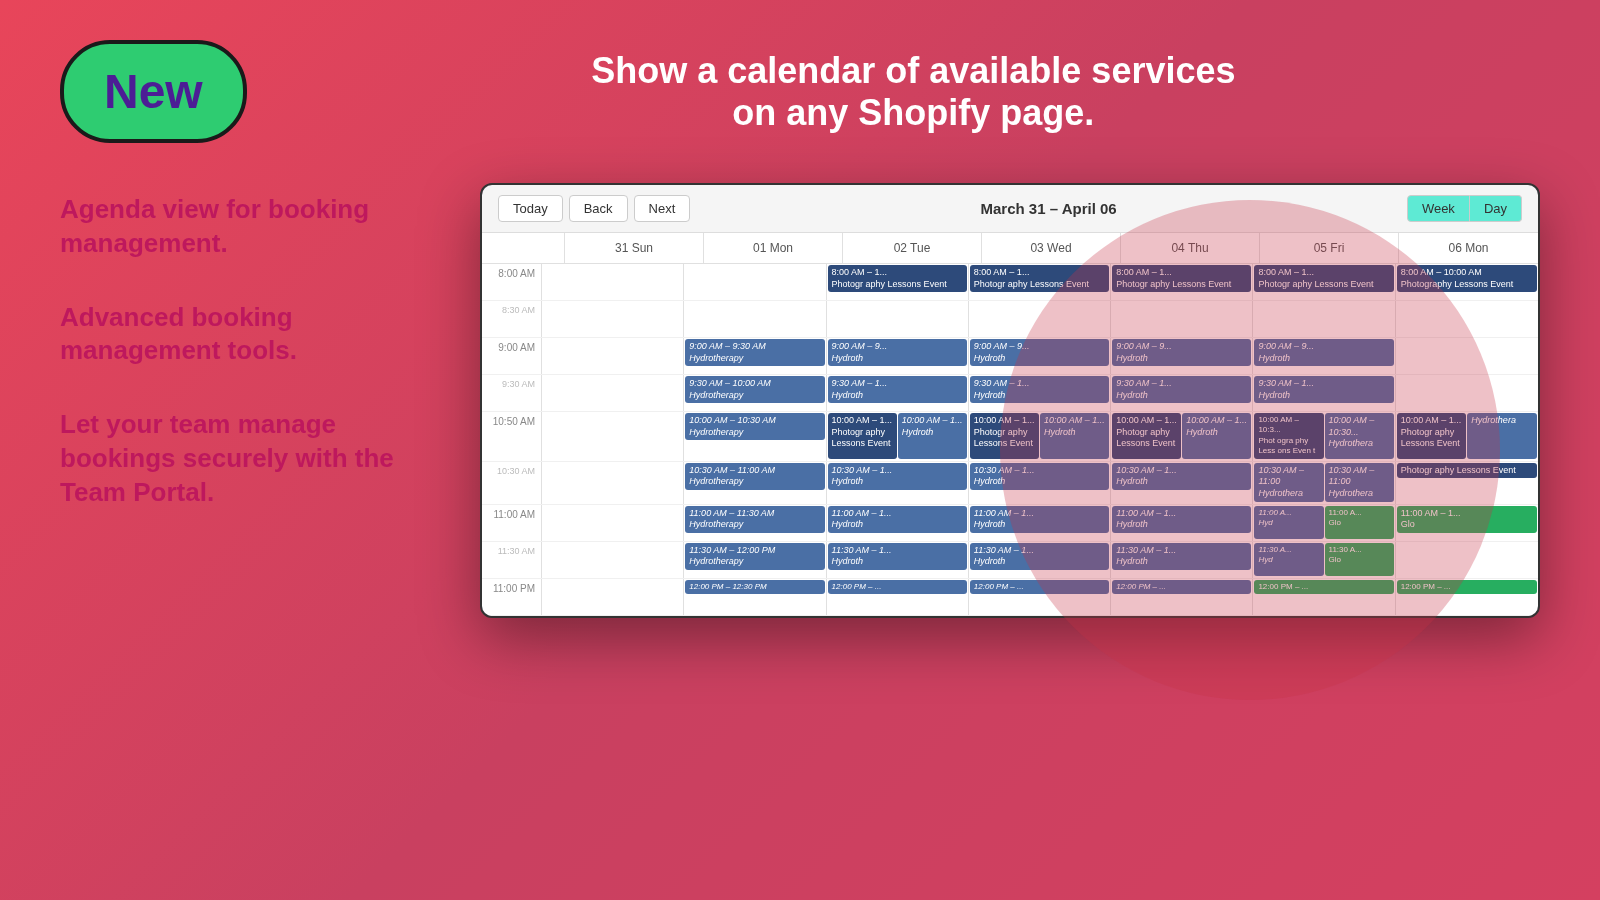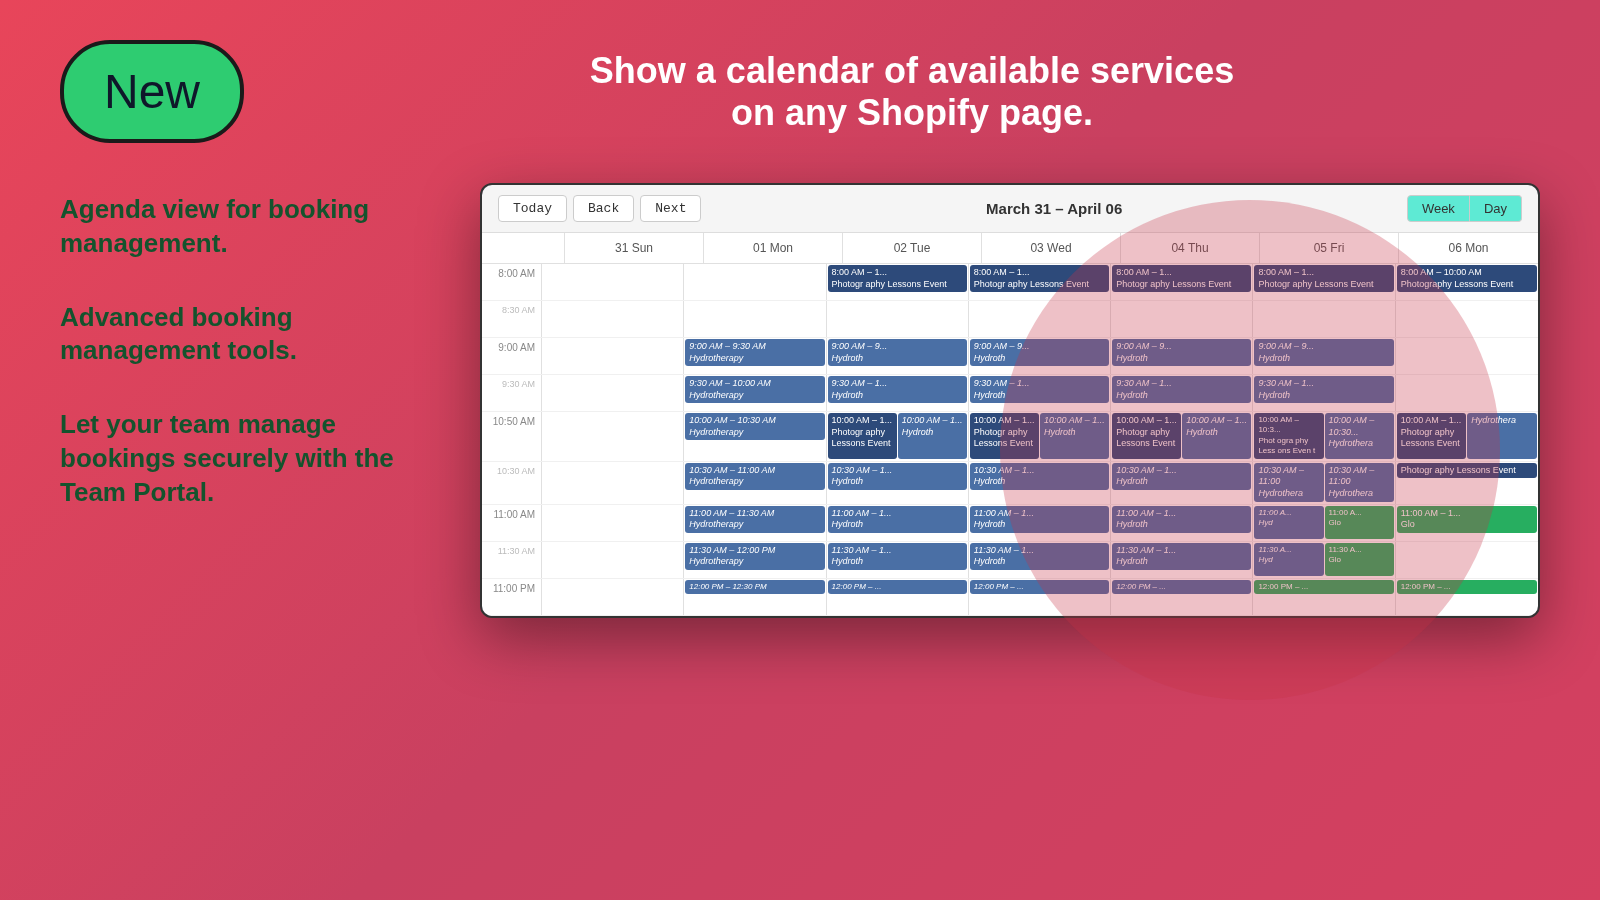--- a/index.html
+++ b/index.html
@@ -26,23 +26,23 @@
 
     
     .header {
       display: flex;
       align-items: center;
       padding: 40px 60px 20px 60px;
       gap: 40px;
     }
     .new-badge {
       background: #2ecc71;
-      color: #0f172a;
+      color: #4c1d95;
       font-size: 48px;
-      font-weight: 400;
+      font-weight: 700;
       padding: 20px 40px;
       border-radius: 50px;
       border: 4px solid #1a1a1a;
       white-space: nowrap;
       flex-shrink: 0;
     }
     .headline {
       color: white;
       font-size: 36px;
       font-weight: 800;
@@ -62,21 +62,21 @@
     
     .left-col {
       width: 360px;
       flex-shrink: 0;
       padding-top: 10px;
     }
     .feature-item {
       margin-bottom: 40px;
     }
     .feature-text {
-      color: #14532d;
+      color: #be185d;
       font-size: 26px;
       font-weight: 700;
       line-height: 1.3;
     }
 
     
     .calendar-widget {
       flex: 1;
       background: #1a1a2e;
       border-radius: 12px;
@@ -93,21 +93,20 @@
       border-bottom: 1px solid #ddd;
     }
     .cal-btn {
       background: white;
       border: 1px solid #ccc;
       padding: 5px 14px;
       border-radius: 4px;
       font-size: 13px;
       cursor: pointer;
       color: #333;
-      font-family: Liberation Mono, monospace;
     }
     .cal-title {
       flex: 1;
       text-align: center;
       font-size: 15px;
       font-weight: 600;
       color: #333;
     }
     .view-btns {
       display: flex;

